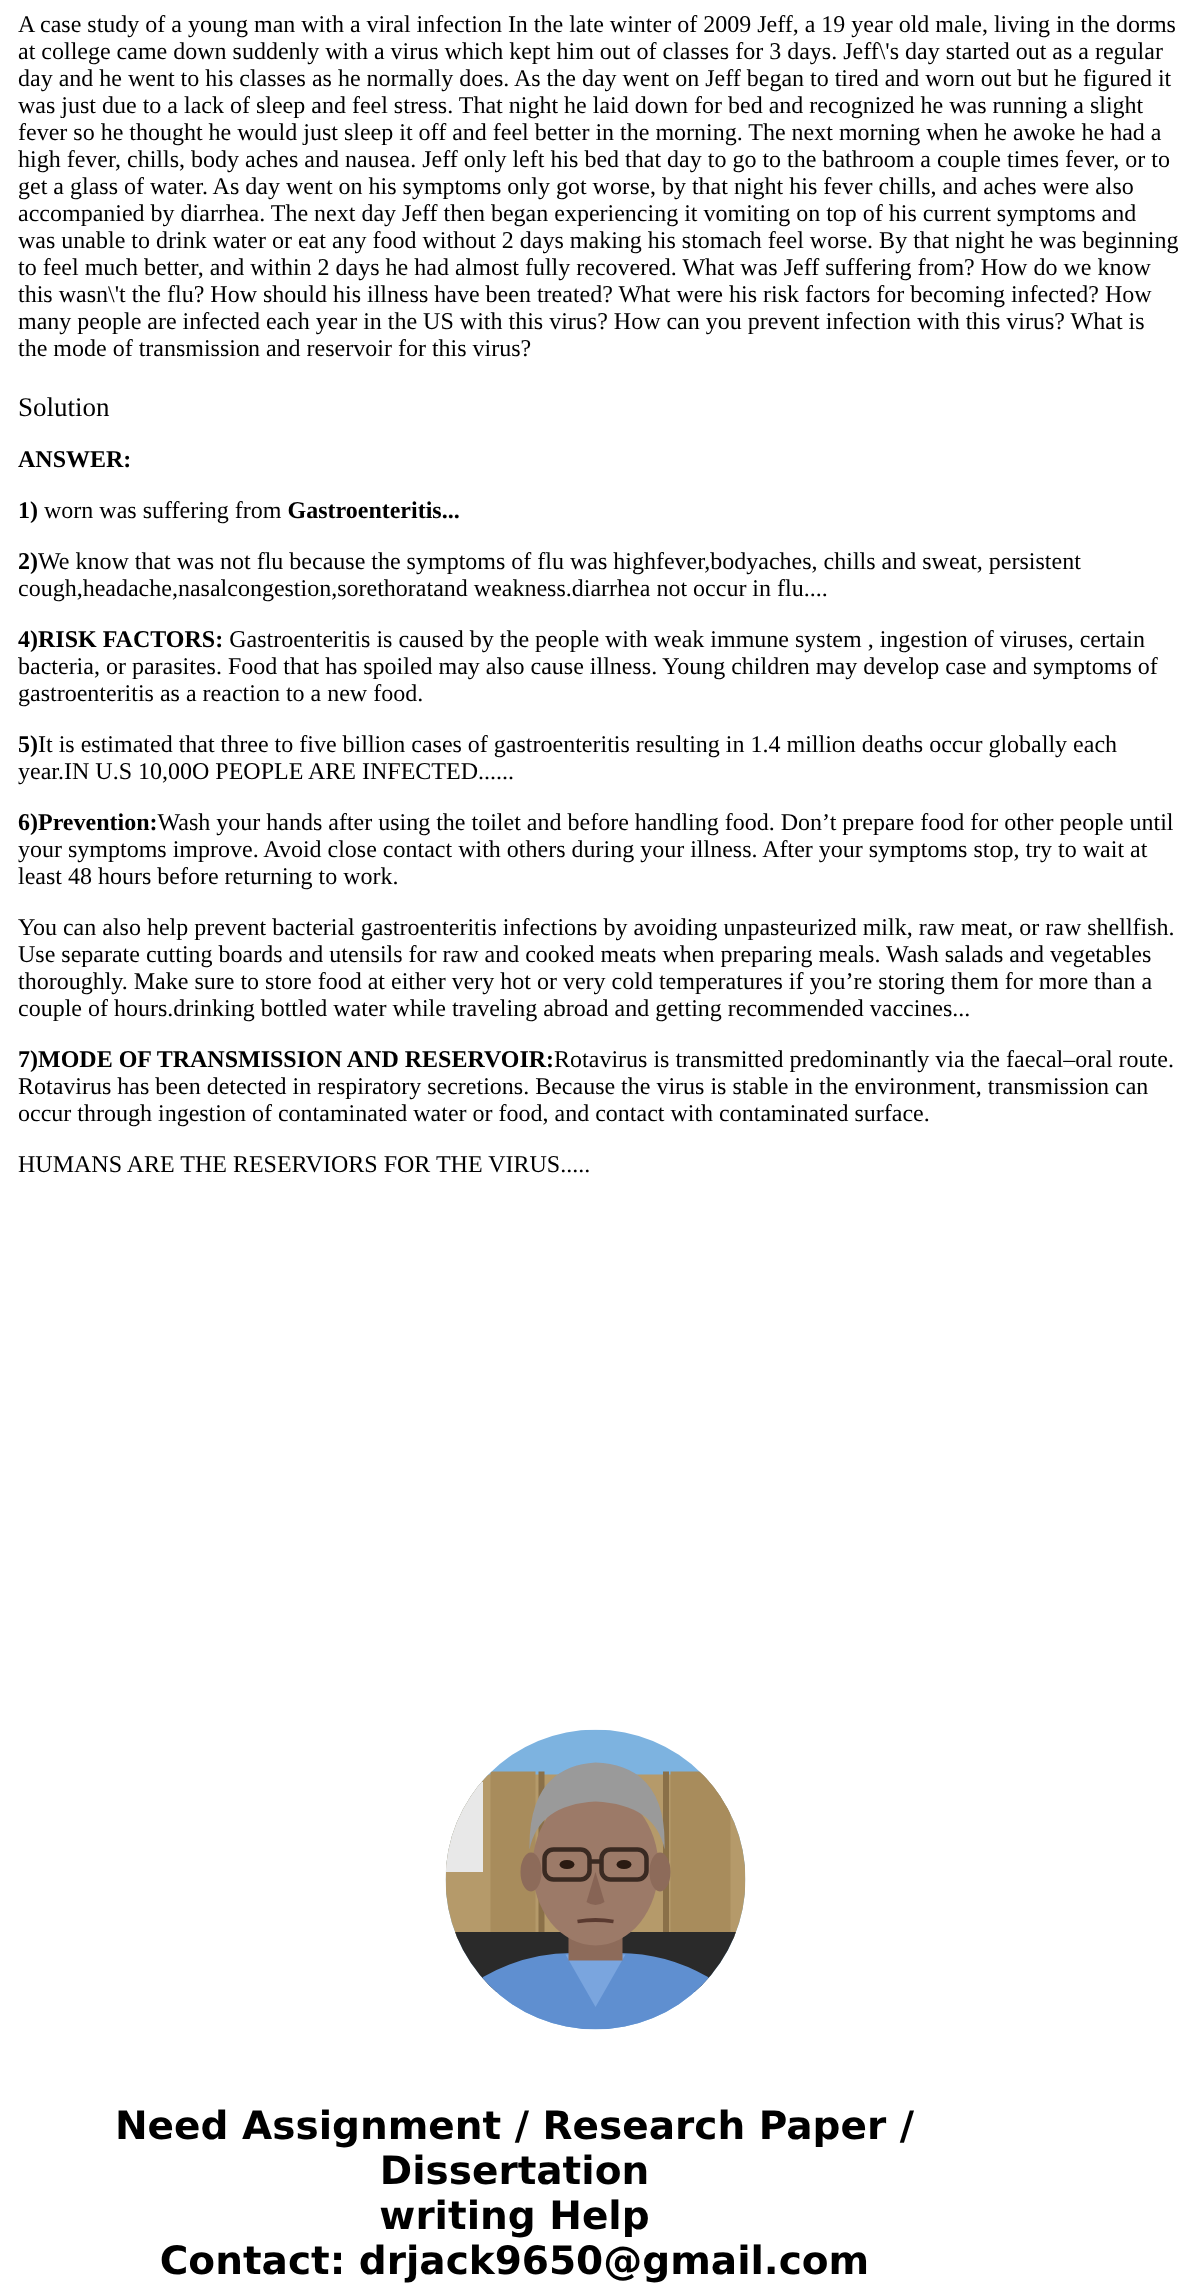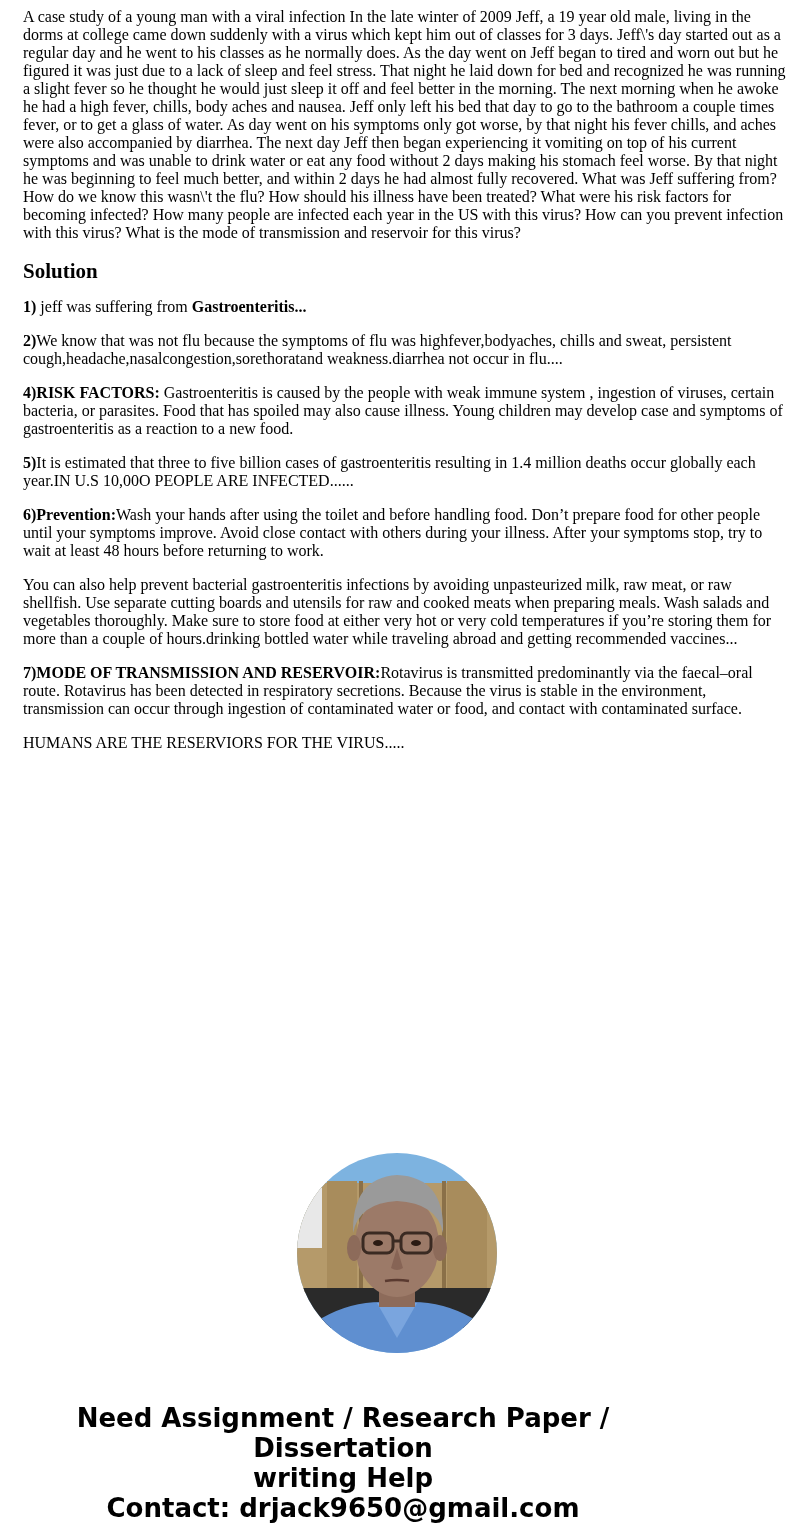--- a/index.html
+++ b/index.html
@@ -11,31 +11,31 @@
       width: 794px;
       height: 1523px;
       position: relative;
       overflow: hidden;
       font-family: "Liberation Serif", "DejaVu Serif", serif;
       font-size: 16px;
       line-height: 18px;
       color: #000000;
     }
     .content {
-      padding: 8px 8px 0 23px;
+      padding: 8px 8px 0 12px;
     }
     p {
       margin: 0 0 16px 0;
     }
     .question {
       margin: 0;
     }
     h3.solution-heading {
-      font-size: 21px;
-      font-weight: bold;
+      font-size: 18px;
+      font-weight: normal;
       margin: 18px 0 16px 0;
       line-height: 22px;
     }
     b { font-weight: bold; }
 
     .avatar-wrap {
       position: absolute;
       left: 297px;
       top: 1153px;
       width: 200px;
@@ -60,22 +60,23 @@
     .footer .line { display: block; }
   </style>
 </head>
 <body>
 
 <div class="content">
   <p class="question">A case study of a young man with a viral infection In the late winter of 2009 Jeff, a 19 year old male, living in the dorms at college came down suddenly with a virus which kept him out of classes for 3 days. Jeff\'s day started out as a regular day and he went to his classes as he normally does. As the day went on Jeff began to tired and worn out but he figured it was just due to a lack of sleep and feel stress. That night he laid down for bed and recognized he was running a slight fever so he thought he would just sleep it off and feel better in the morning. The next morning when he awoke he had a high fever, chills, body aches and nausea. Jeff only left his bed that day to go to the bathroom a couple times fever, or to get a glass of water. As day went on his symptoms only got worse, by that night his fever chills, and aches were also accompanied by diarrhea. The next day Jeff then began experiencing it vomiting on top of his current symptoms and was unable to drink water or eat any food without 2 days making his stomach feel worse. By that night he was beginning to feel much better, and within 2 days he had almost fully recovered. What was Jeff suffering from? How do we know this wasn\'t the flu? How should his illness have been treated? What were his risk factors for becoming infected? How many people are infected each year in the US with this virus? How can you prevent infection with this virus? What is the mode of transmission and reservoir for this virus?</p>
 
   <h3 class="solution-heading">Solution</h3>
 
+  <p><b>ANSWER:</b></p>
 
-  <p><b>1)</b><span> jeff was suffering from </span><b>Gastroenteritis...</b></p>
+  <p><b>1)</b><span> worn was suffering from </span><b>Gastroenteritis...</b></p>
 
   <p><b>2)</b><span>We know that was not flu because the symptoms of flu was highfever,bodyaches, chills and sweat, persistent cough,headache,nasalcongestion,sorethoratand weakness.diarrhea not occur in flu....</span></p>
 
 
   <p><b>4)</b><b>RISK FACTORS:</b><span> Gastroenteritis is caused by the people with weak immune system , ingestion of viruses, certain bacteria, or parasites. Food that has spoiled may also cause illness. Young children may develop case and symptoms of gastroenteritis as a reaction to a new food.</span></p>
 
 
   <p><b>5)</b><span>It is estimated that three to five billion cases of gastroenteritis resulting in 1.4 million deaths occur globally each year.IN U.S 10,00O PEOPLE ARE INFECTED......</span></p>
 
   <p><b>6)</b><b>Prevention:</b><span>Wash your hands after using the toilet and before handling food. Don’t prepare food for other people until your symptoms improve. Avoid close contact with others during your illness. After your symptoms stop, try to wait at least 48 hours before returning to work.</span></p>

